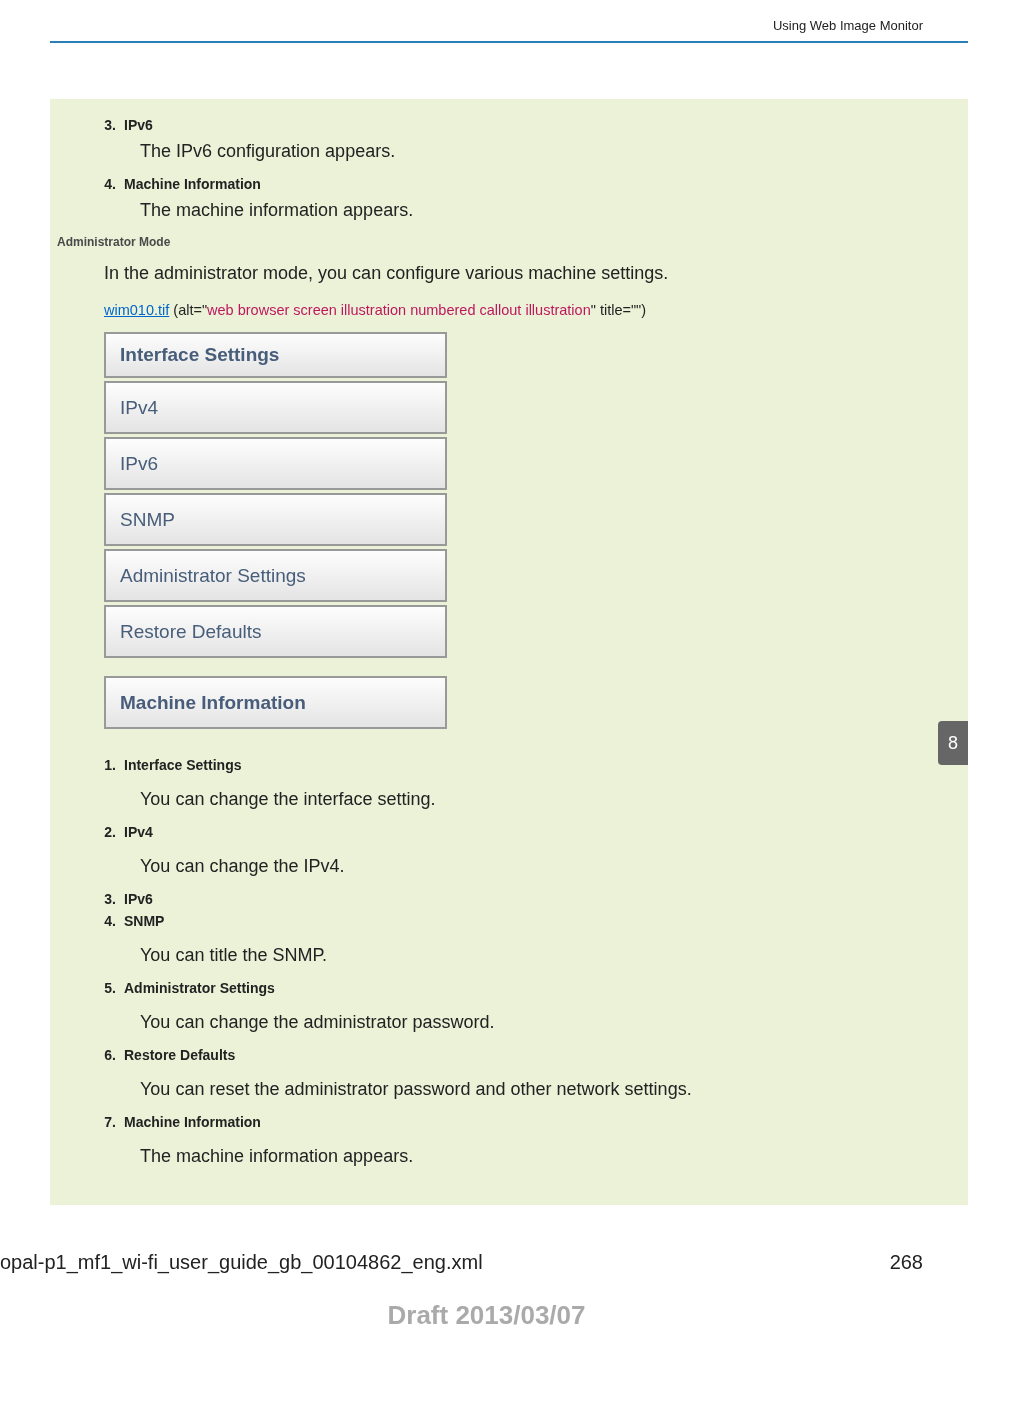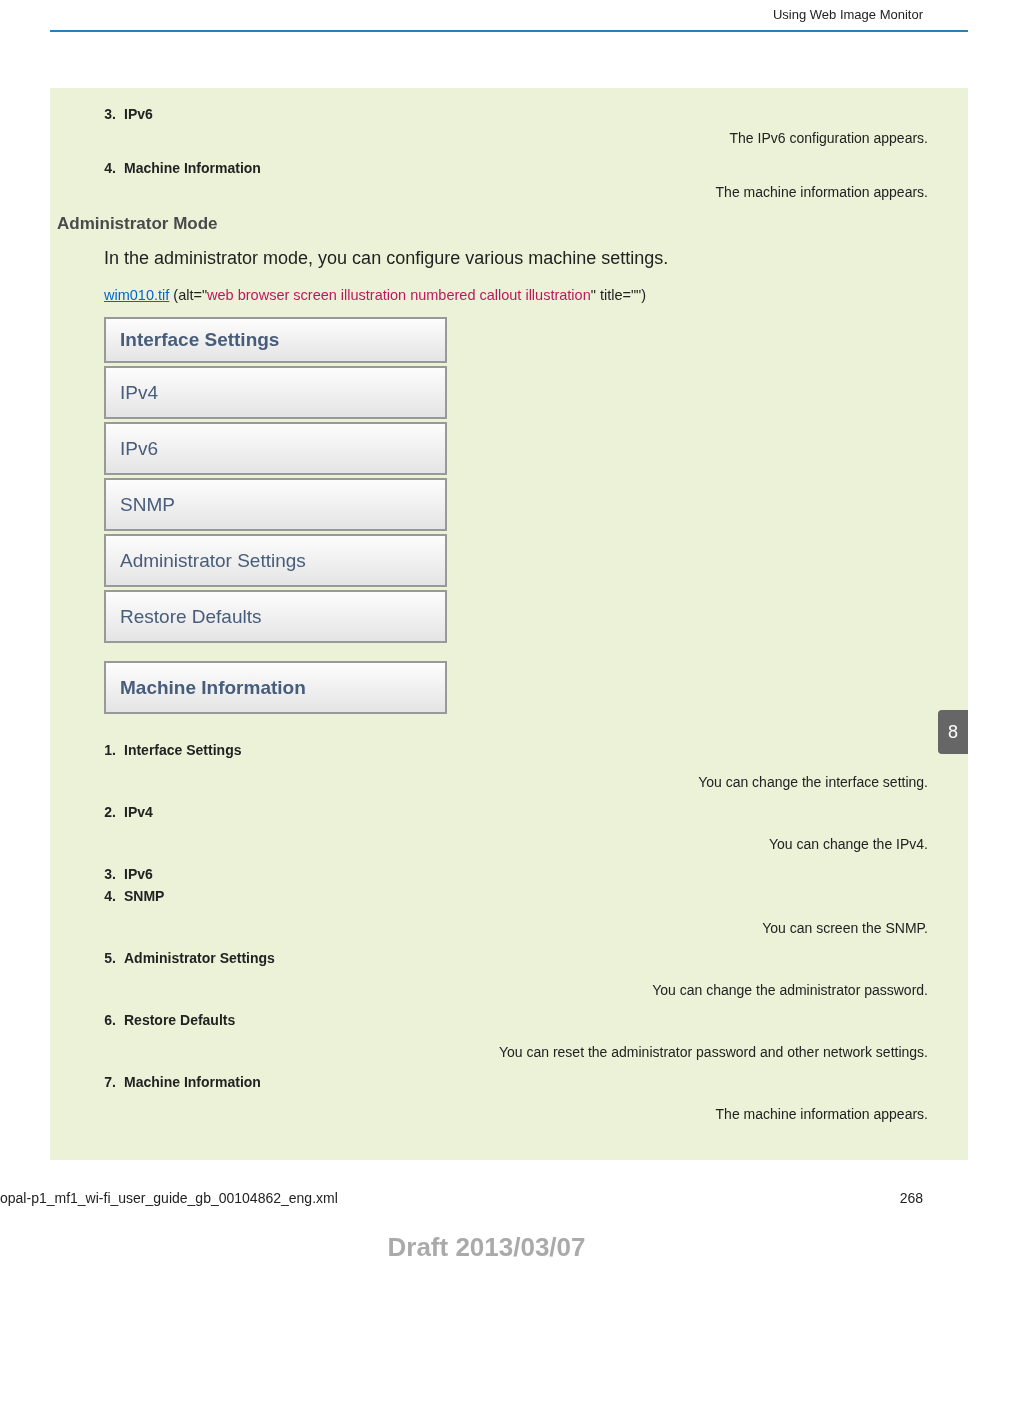--- a/index.html
+++ b/index.html
@@ -1,39 +1,39 @@
 <!DOCTYPE html>
 <html><head>
   <meta charset="utf-8">
   <style>
     * { margin: 0; padding: 0; box-sizing: border-box; }
     body { font-family: Arial, Helvetica, sans-serif; background: #fff; width: 1018px; }
-    .page { padding: 5px 50px; }
+    .page { padding: 16px 50px; }
     .header { text-align: right; font-size: 13px; color: #222; padding: 2px 45px 8px 0; border-bottom: 2px solid #2a7fb8; }
     .content-block { background: #ecf2d8; margin-top: 56px; padding: 18px 40px 24px 40px; position: relative; }
     .ol-item { display: flex; margin-bottom: 6px; }
     .ol-num { font-size: 14px; font-weight: bold; color: #222; width: 34px; text-align: right; padding-right: 8px; flex-shrink: 0; }
     .ol-title { font-size: 14px; font-weight: bold; color: #222; }
-    .ol-desc { font-size: 14px; color: #222; margin: 8px 0 14px 50px; text-align: right; }
-    .h2 { font-size: 17px; font-weight: bold; color: #4a4a4a; margin: 10px 0 14px -33px; }
+    .ol-desc { font-size: 18px; color: #222; margin: 8px 0 14px 50px; }
+    .h2 { font-size: 12px; font-weight: bold; color: #4a4a4a; margin: 10px 0 14px -33px; }
     .intro { font-size: 18px; color: #222; margin: 0 0 18px 14px; }
     .imglink { font-size: 14.5px; margin: 0 0 14px 14px; }
     .imglink .fname { color: #0066cc; text-decoration: underline; }
     .imglink .plain { color: #222; }
     .imglink .alttext { color: #be185d; }
     .ui-illustration { margin: 0 0 28px 14px; width: 343px; }
     .ui-box { border: 2px solid #999; background: linear-gradient(#fdfdfd, #e4e4e4); height: 53px; display: flex; align-items: center; padding: 0 14px; margin-bottom: 3px; }
     .ui-box.header-box { height: 46px; }
     .ui-box.section-gap { margin-top: 18px; }
     .ui-label { font-size: 19px; color: #475d7a; font-family: Verdana, Arial, sans-serif; }
     .ui-label.strong { font-weight: bold; font-size: 19px; }
     .admin-list .ol-num { width: 34px; }
     .admin-list .ol-desc { margin-left: 50px; margin-bottom: 14px; margin-top: 16px; }
     .page-tab { position: absolute; right: 0; top: 622px; width: 30px; height: 44px; background: #666; color: #fff; display: flex; align-items: center; justify-content: center; font-size: 18px; border-radius: 4px 0 0 4px; }
-    .footer { display: flex; justify-content: space-between; align-items: center; margin-top: 30px; padding: 0 45px 0 0; font-size: 14px; color: #222; }
+    .footer { display: flex; justify-content: space-between; align-items: center; margin-top: 46px; padding: 0 45px 0 0; font-size: 20px; color: #222; }
     .footer-left { margin-left: -50px; }
     .draft { text-align: center; font-size: 26px; font-weight: bold; color: #aaa; margin-top: 26px; padding: 0 45px 18px 0; }
   </style>
 </head>
 <body>
 
 <div class="page">
   <div class="header">Using Web Image Monitor</div>
 
   <div class="content-block">
@@ -94,21 +94,21 @@
         </div>
       <div class="ol-desc">You can change the IPv4.</div>
       <div class="ol-item">
           <div class="ol-num">3.</div>
           <div class="ol-title">IPv6</div>
         </div>
       <div class="ol-item">
           <div class="ol-num">4.</div>
           <div class="ol-title">SNMP</div>
         </div>
-      <div class="ol-desc">You can screen the SNMP.</div>
+      <div class="ol-desc">You can title the SNMP.</div>
       <div class="ol-item">
           <div class="ol-num">5.</div>
           <div class="ol-title">Administrator Settings</div>
         </div>
       <div class="ol-desc">You can change the administrator password.</div>
       <div class="ol-item">
           <div class="ol-num">6.</div>
           <div class="ol-title">Restore Defaults</div>
         </div>
       <div class="ol-desc">You can reset the administrator password and other network settings.</div>

